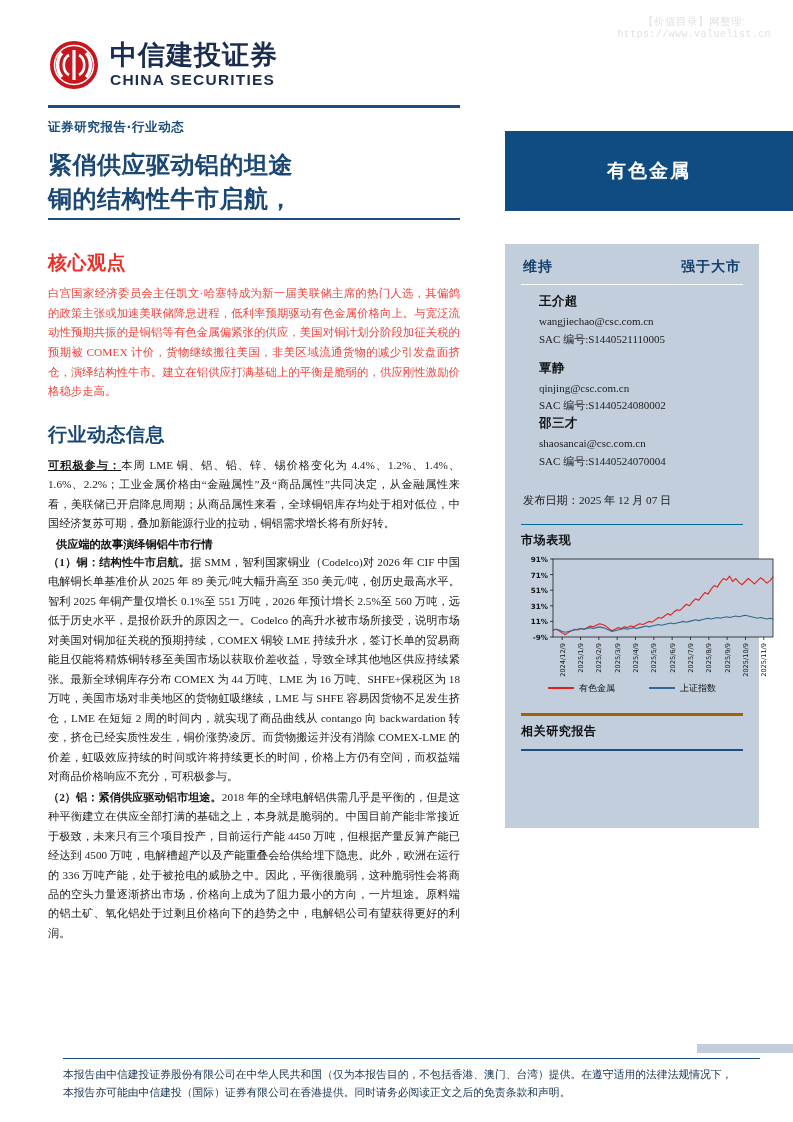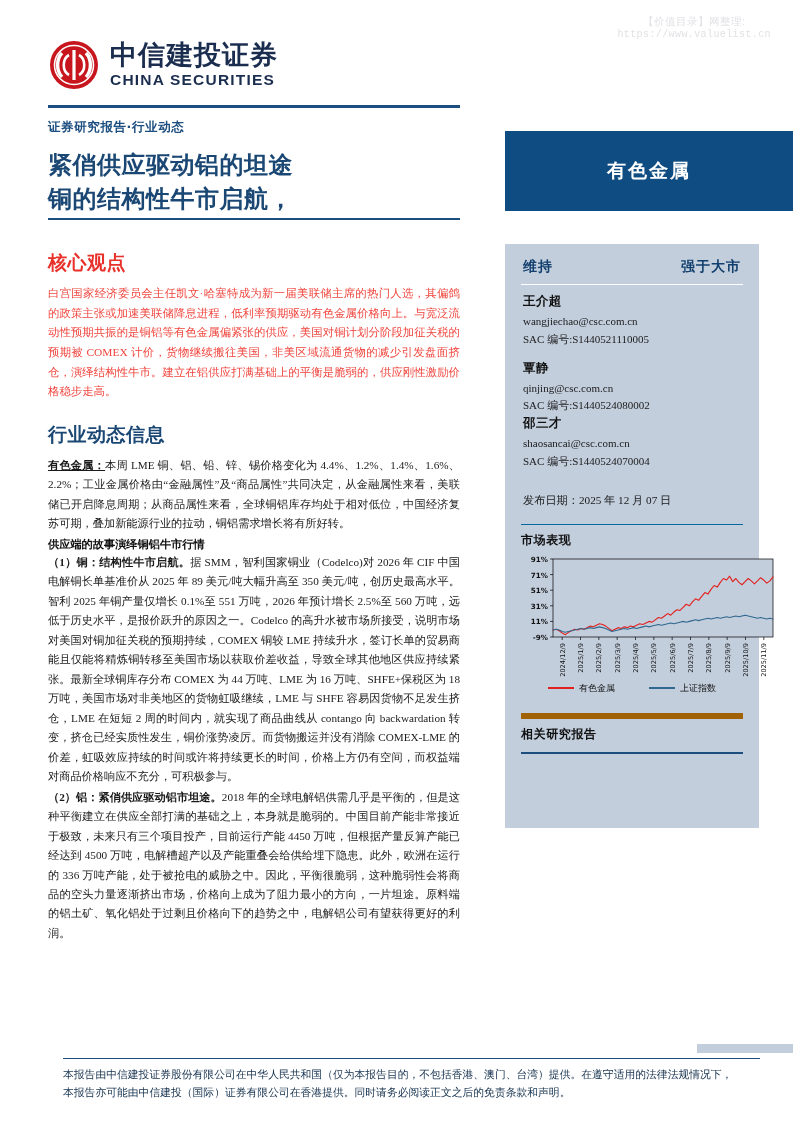--- a/index.html
+++ b/index.html
@@ -66,21 +66,21 @@
     font-family:"Liberation Serif","DejaVu Serif",serif;
   }
   p.body{
     color:#1a1a1a;font-size:11.2px;line-height:1.74;
     text-align:justify;margin:0 0 1px 0;
     font-family:"Liberation Serif","DejaVu Serif",serif;
   }
   .lead-u{font-weight:bold;text-decoration:underline;}
   .lead-b{font-weight:bold;}
   .subhead{
-    font-size:11.2px;font-weight:bold;color:#111;margin:3px 0 1px 0;
+    font-size:11.2px;font-weight:bold;color:#111;margin:3px 0 1px 8px;
     font-family:"Liberation Serif","DejaVu Serif",serif;
   }
 
   
   .right{position:absolute;left:505px;top:0;width:288px;}
   .ind-banner{
     position:absolute;left:0;top:131px;width:288px;height:80px;
     background:#0f4c81;display:flex;align-items:center;justify-content:center;
   }
   .ind-banner span{
@@ -93,21 +93,21 @@
   }
   .rating-row{
     display:flex;justify-content:space-between;align-items:baseline;
     padding:14px 18px 6px 18px;
   }
   .rating-row span{
     font-family:"DejaVu Sans","Liberation Sans",sans-serif;
     font-size:14px;font-weight:bold;color:#123f6d;letter-spacing:1px;
   }
   .hr-white{height:1px;background:#ffffff;margin:2px 16px 8px 16px;}
-  .analysts{padding:0 18px;}
+  .analysts{padding:0 34px;}
   .an-name{
     font-family:"DejaVu Sans","Liberation Sans",sans-serif;
     font-size:12.5px;font-weight:bold;color:#111;margin-bottom:3px;letter-spacing:.4px;
   }
   .an-line{
     font-size:11px;color:#1a1a1a;line-height:1.62;
     font-family:"Liberation Serif","DejaVu Serif",serif;
   }
   .an-gap{height:11px;}
   .pubdate{
@@ -127,21 +127,21 @@
   .chart-wrap{margin:6px 14px 0 14px;position:relative;height:150px;}
   .chart-svg{display:block;}
   .legend{
     display:flex;justify-content:center;gap:34px;margin-top:1px;
   }
   .lg{display:flex;align-items:center;gap:5px;}
   .lg-line{width:26px;height:2px;display:block;}
   .lg-txt{font-size:9px;color:#111;font-family:"DejaVu Sans","Liberation Sans",sans-serif;}
 
   .related{
-    margin:8px 16px 0 16px;border-top:6px solid #a16207;padding-top:7px;
+    margin:8px 16px 0 16px;border-top:3px solid #a16207;padding-top:7px;
   }
   .related-rule{height:2px;background:#1c4e80;margin-top:9px;}
 
   
   .footer{
     position:absolute;left:63px;top:1058px;width:697px;
   }
   .footer-rule{height:1.4px;background:#1c4e80;margin-bottom:7px;}
   .footer p{
     margin:0;font-size:10.8px;color:#16324f;line-height:1.62;
@@ -191,21 +191,21 @@
       <div>铜的结构性牛市启航，</div>
     </div>
     <div class="title-underline"></div>
 
     <div class="sec-head-red">核心观点</div>
     <p class="body-red">白宫国家经济委员会主任凯文·哈塞特成为新一届美联储主席的热门人选，其偏鸽的政策主张或加速美联储降息进程，低利率预期驱动有色金属价格向上。与宽泛流动性预期共振的是铜铝等有色金属偏紧张的供应，美国对铜计划分阶段加征关税的预期被 COMEX 计价，货物继续搬往美国，非美区域流通货物的减少引发盘面挤仓，演绎结构性牛市。建立在铝供应打满基础上的平衡是脆弱的，供应刚性激励价格稳步走高。</p>
 
     <div class="sec-head-blue">行业动态信息</div>
 
     <p class="body">
-      <span class="lead-u">有色金属：</span><span>本周 LME 铜、铝、铅、锌、锡价格变化为 4.4%、1.2%、1.4%、1.6%、2.2%；工业金属价格由“金融属性”及“商品属性”共同决定，从金融属性来看，美联储已开启降息周期；从商品属性来看，全球铜铝库存均处于相对低位，中国经济复苏可期，叠加新能源行业的拉动，铜铝需求增长将有所好转。</span>
+      <span class="lead-u">可积极参与：</span><span>本周 LME 铜、铝、铅、锌、锡价格变化为 4.4%、1.2%、1.4%、1.6%、2.2%；工业金属价格由“金融属性”及“商品属性”共同决定，从金融属性来看，美联储已开启降息周期；从商品属性来看，全球铜铝库存均处于相对低位，中国经济复苏可期，叠加新能源行业的拉动，铜铝需求增长将有所好转。</span>
     </p>
 
     <div class="subhead">供应端的故事演绎铜铝牛市行情</div>
 
     <p class="body">
       <span class="lead-b">（1）铜：结构性牛市启航。</span><span>据 SMM，智利国家铜业（Codelco)对 2026 年 CIF 中国电解铜长单基准价从 2025 年 89 美元/吨大幅升高至 350 美元/吨，创历史最高水平。智利 2025 年铜产量仅增长 0.1%至 551 万吨，2026 年预计增长 2.5%至 560 万吨，远低于历史水平，是报价跃升的原因之一。Codelco 的高升水被市场所接受，说明市场对美国对铜加征关税的预期持续，COMEX 铜较 LME 持续升水，签订长单的贸易商能且仅能将精炼铜转移至美国市场以获取价差收益，导致全球其他地区供应持续紧张。最新全球铜库存分布 COMEX 为 44 万吨、LME 为 16 万吨、SHFE+保税区为 18 万吨，美国市场对非美地区的货物虹吸继续，LME 与 SHFE 容易因货物不足发生挤仓，LME 在短短 2 周的时间内，就实现了商品曲线从 contango 向 backwardation 转变，挤仓已经实质性发生，铜价涨势凌厉。而货物搬运并没有消除 COMEX-LME 的价差，虹吸效应持续的时间或许将持续更长的时间，价格上方仍有空间，而权益端对商品价格响应不充分，可积极参与。</span>
     </p>
 
     <p class="body">
       <span class="lead-b">（2）铝：紧俏供应驱动铝市坦途。</span><span>2018 年的全球电解铝供需几乎是平衡的，但是这种平衡建立在供应全部打满的基础之上，本身就是脆弱的。中国目前产能非常接近于极致，未来只有三个项目投产，目前运行产能 4450 万吨，但根据产量反算产能已经达到 4500 万吨，电解槽超产以及产能重叠会给供给埋下隐患。此外，欧洲在运行的 336 万吨产能，处于被抢电的威胁之中。因此，平衡很脆弱，这种脆弱性会将商品的空头力量逐渐挤出市场，价格向上成为了阻力最小的方向，一片坦途。原料端的铝土矿、氧化铝处于过剩且价格向下的趋势之中，电解铝公司有望获得更好的利润。</span>

